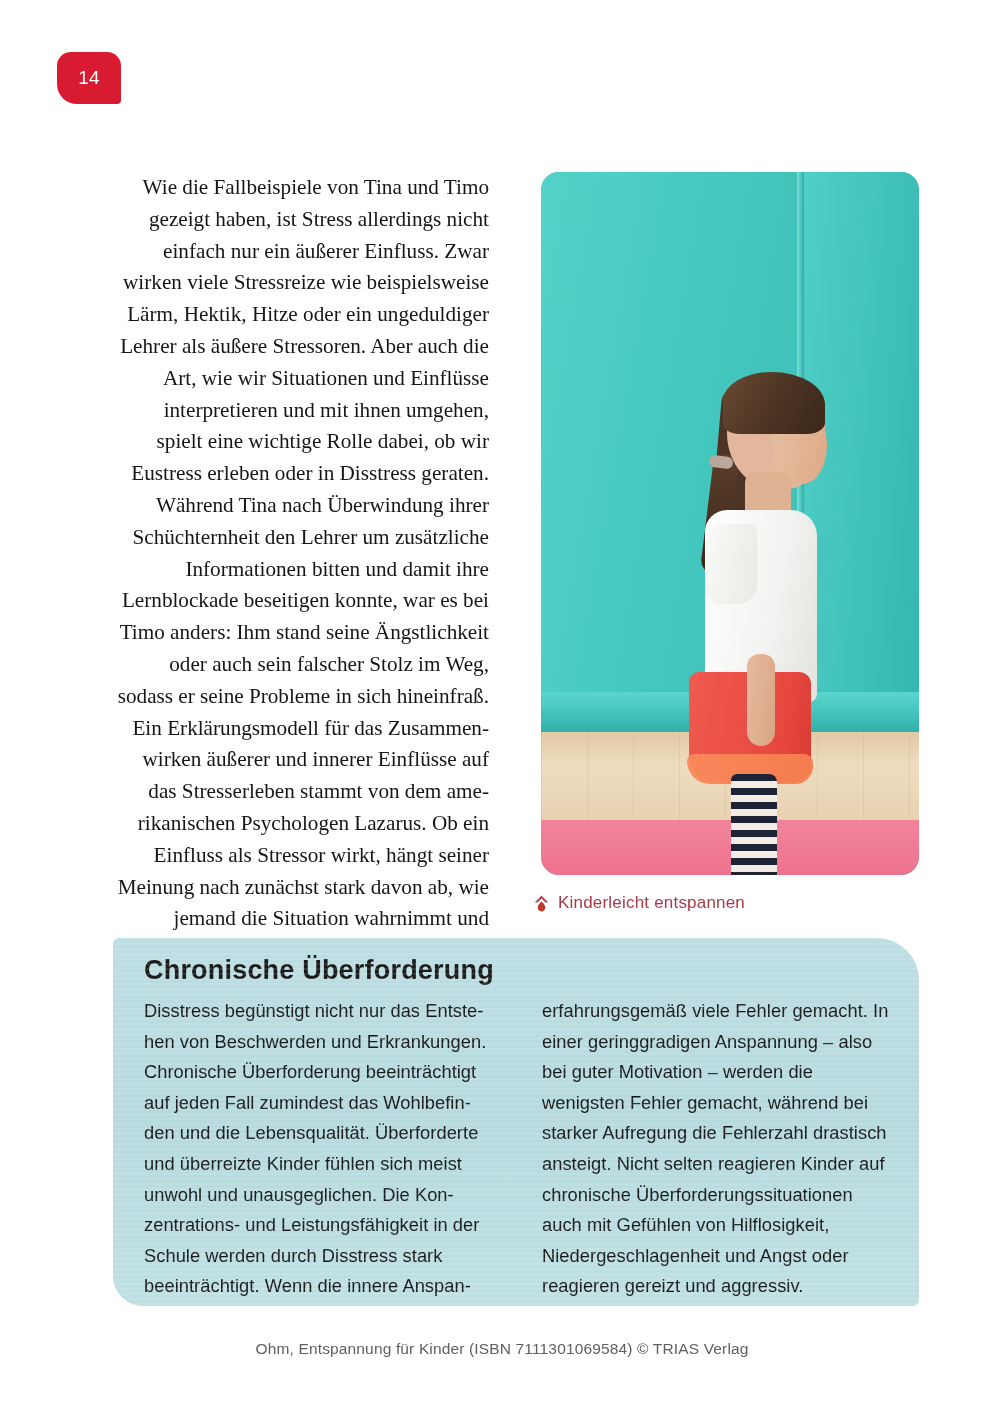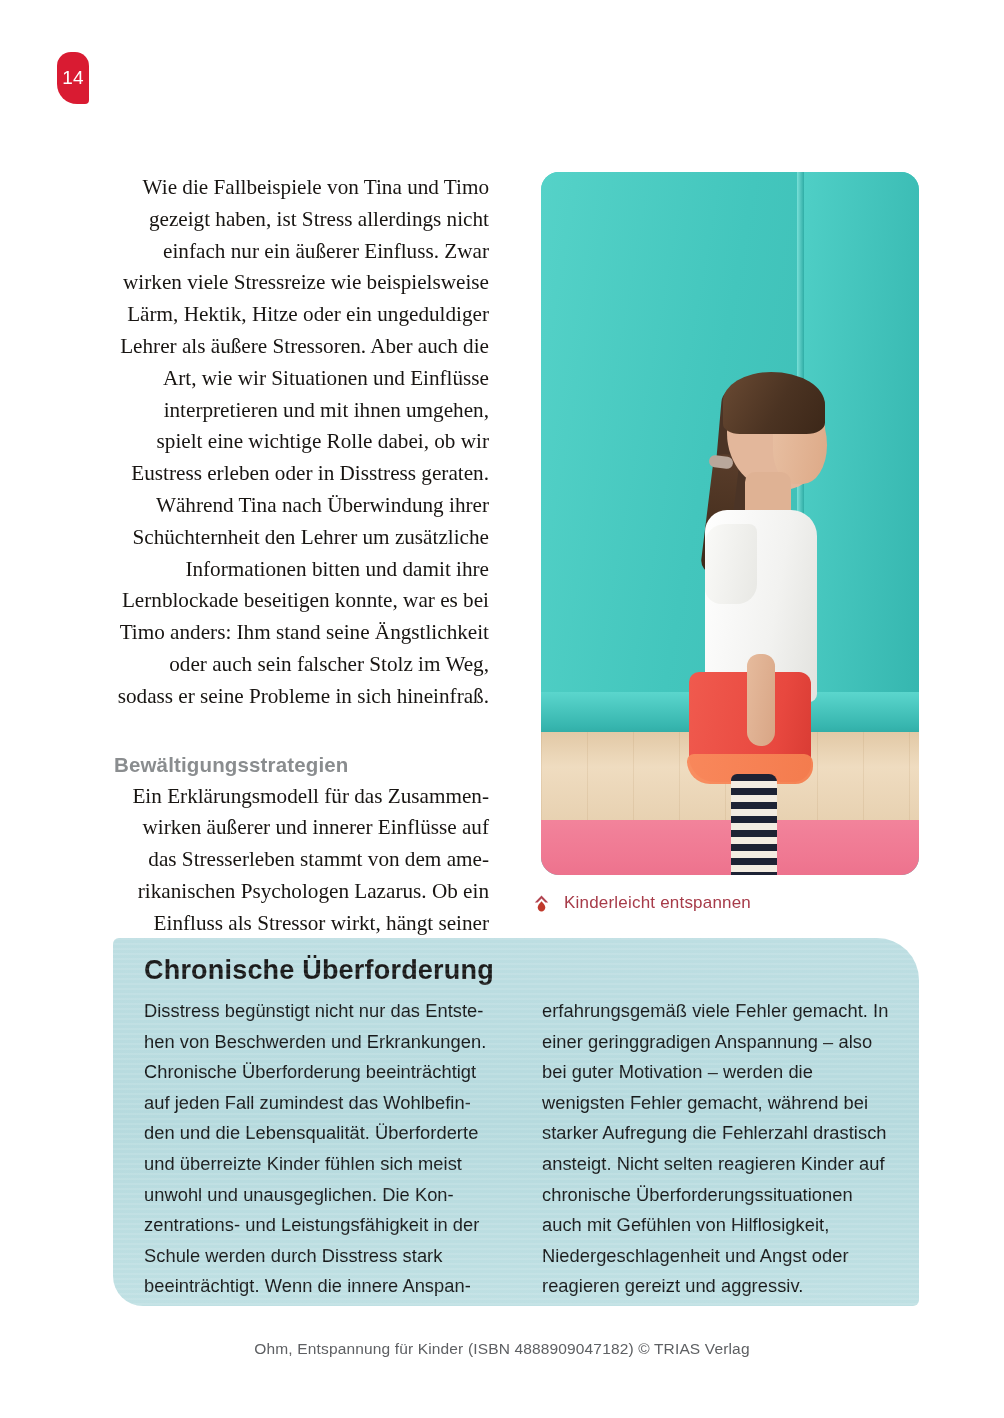--- a/index.html
+++ b/index.html
@@ -8,21 +8,21 @@
     background: #ffffff;
     font-family: "Liberation Serif", serif;
     position: relative;
     overflow: hidden;
   }
 
   
   .page-badge {
     position: absolute;
     left: 57px; top: 52px;
-    width: 32px; height: 52px;
+    width: 64px; height: 52px;
     background: #d91b32;
     border-radius: 14px 14px 4px 20px;
     color: #ffffff;
     font-family: "Liberation Sans", sans-serif;
     font-size: 19px;
     display: flex;
     align-items: center;
     justify-content: center;
     letter-spacing: .3px;
   }
@@ -167,21 +167,21 @@
         #1d2234 0 7px, #f3ece2 7px 14px);
     border-radius: 6px 8px 10px 10px;
   }
 
   
   .caption {
     position: absolute;
     left: 534px; top: 893px;
     display: flex;
     align-items: center;
-    gap: 15px;
+    gap: 9px;
     font-family: "Liberation Sans", sans-serif;
     font-size: 17px;
     color: #a73b49;
     letter-spacing: .2px;
   }
   .caption svg { display: block; }
 
   
   .info-box {
     position: absolute;
@@ -236,21 +236,20 @@
 </style>
 </head>
 <body>
 
 <div class="page-badge">
   <span>14</span>
 </div>
 
 <div class="text-col">
   <p class="body-par">Wie die Fallbeispiele von Tina und Timo gezeigt haben, ist Stress allerdings nicht ein­fach nur ein äußerer Einfluss. Zwar wirken viele Stressreize wie beispielsweise Lärm, Hektik, Hitze oder ein ungeduldiger Lehrer als äußere Stressoren. Aber auch die Art, wie wir Situationen und Einflüsse interpretieren und mit ihnen umgehen, spielt eine wichtige Rolle dabei, ob wir Eustress erleben oder in Disstress geraten. Während Tina nach Über­windung ihrer Schüchternheit den Lehrer um zusätzliche Informationen bitten und damit ihre Lernblockade beseitigen konnte, war es bei Timo anders: Ihm stand seine Ängstlichkeit oder auch sein falscher Stolz im Weg, sodass er seine Probleme in sich hineinfraß.</p>
-  <h2 class="sub-head">Bewältigungsstrategien</h2>
   <p class="body-par">Ein Erklärungsmodell für das Zusammen­wirken äußerer und innerer Einflüsse auf das Stresserleben stammt von dem ame­rikanischen Psychologen Lazarus. Ob ein Einfluss als Stressor wirkt, hängt seiner Meinung nach zunächst stark davon ab, wie jemand die Situation wahrnimmt und bewertet. Beispielsweise leiden manche</p>
 </div>
 
 <figure class="photo-wrap">
   <div class="ph-wall-left"></div>
   <div class="ph-wall-right"></div>
   <div class="ph-wall-seam"></div>
   <div class="ph-baseboard"></div>
   <div class="ph-floor"></div>
   <div class="ph-floor-lines"></div>
@@ -283,13 +282,13 @@
 </figcaption>
 
 <section class="info-box">
   <h3 class="info-title">Chronische Überforderung</h3>
   <div class="info-cols">
     <p class="info-col">Disstress begünstigt nicht nur das Entste­hen von Beschwerden und Erkrankungen. Chronische Überforderung beeinträchtigt auf jeden Fall zumindest das Wohlbefin­den und die Lebensqualität. Überforderte und überreizte Kinder fühlen sich meist unwohl und unausgeglichen. Die Kon­zentrations- und Leistungsfähigkeit in der Schule werden durch Disstress stark beeinträchtigt. Wenn die innere Anspan­nung zu gering ist (»null Bock«), werden</p>
     <p class="info-col">erfahrungsgemäß viele Fehler gemacht. In einer geringgradigen Anspannung – also bei guter Motivation – werden die wenigsten Fehler gemacht, während bei starker Aufregung die Fehlerzahl drastisch ansteigt. Nicht selten reagieren Kinder auf chronische Überforderungs­situationen auch mit Gefühlen von Hilflosigkeit, Niedergeschlagenheit und Angst oder reagieren gereizt und aggressiv.</p>
   </div>
 </section>
 
-<div class="footer">Ohm, Entspannung für Kinder (ISBN 4888909047182) © TRIAS Verlag</div>
+<div class="footer">Ohm, Entspannung für Kinder (ISBN 7111301069584) © TRIAS Verlag</div>
 
 </body></html>

